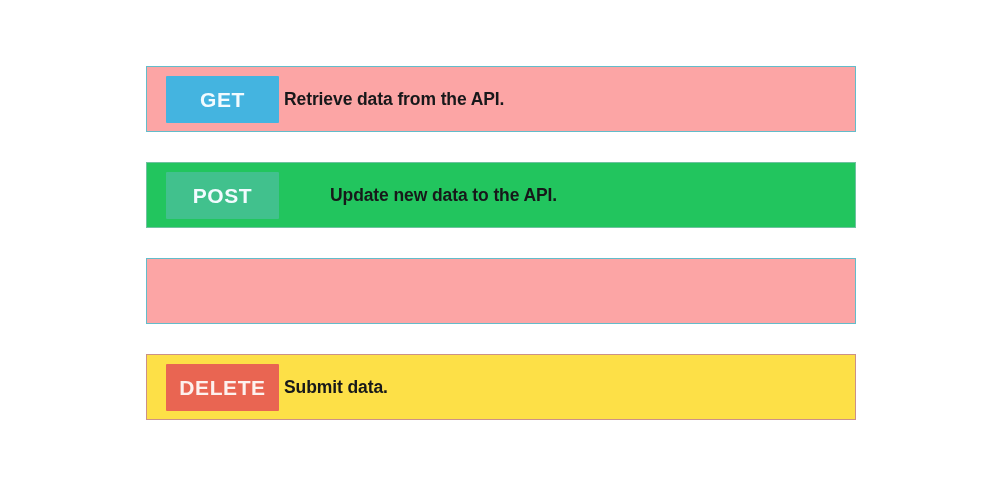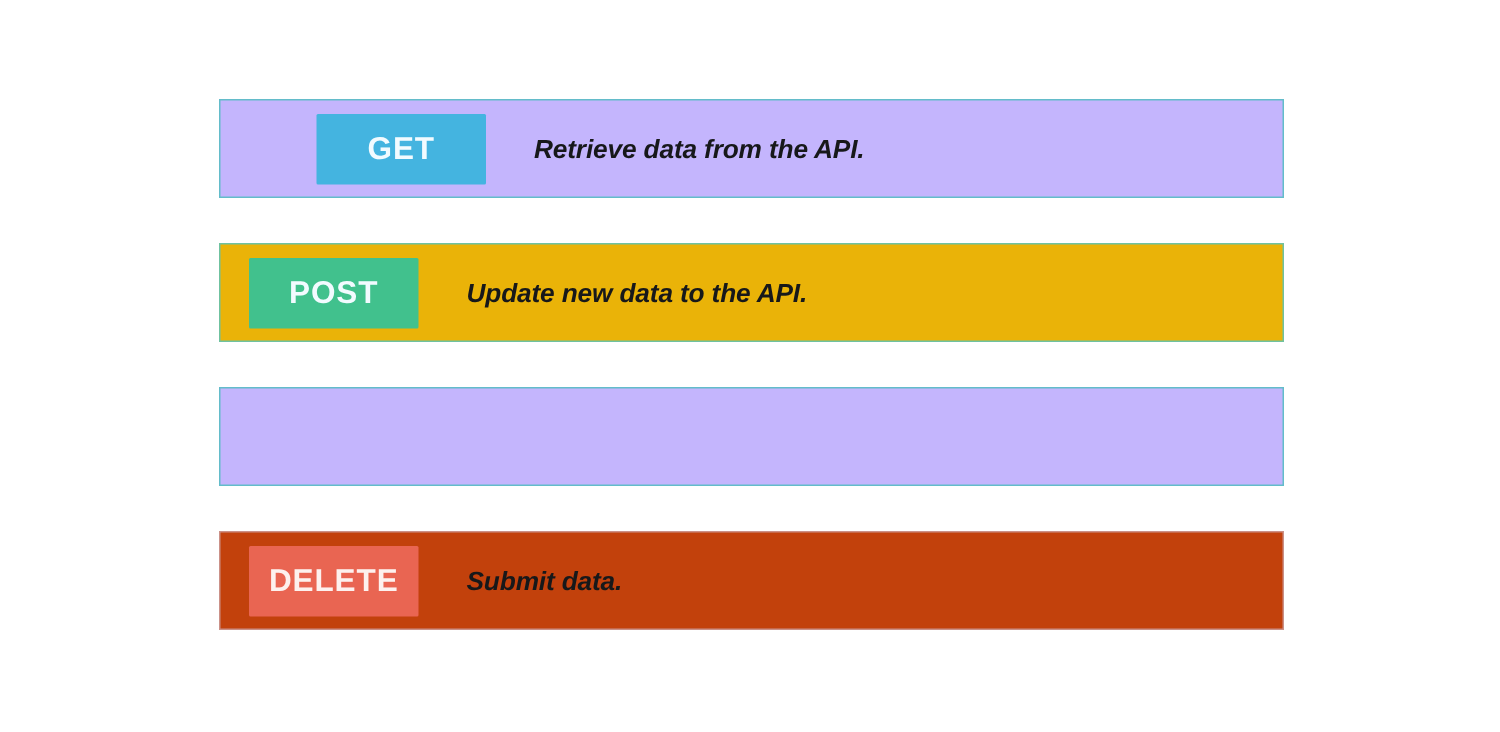--- a/index.html
+++ b/index.html
@@ -49,52 +49,51 @@
     color: #f2fbff;
     font-size: 21px;
     font-weight: bold;
     letter-spacing: 0.6px;
     line-height: 1;
     border-radius: 1px;
     user-select: none;
   }
 
   .method-desc {
-    margin-left: 32px;
+    margin-left: 5px;
     font-size: 17.5px;
     font-weight: bold;
     color: #17181a;
     letter-spacing: -0.1px;
     line-height: 1.2;
     white-space: nowrap;
-    font-style: italic;
   }
 
   
   .row-blue {
-    background: #c4b5fd;
+    background: #fca5a5;
     border-color: #63bcca;
-    padding-left: 45px;
   }
   .badge-blue {
     background: #44b4e0;
   }
 
   
   .row-green {
-    background: #eab308;
+    background: #22c55e;
     border-color: #6fc2a0;
+    gap: 46px;
   }
   .badge-green {
     background: #41c18d;
   }
 
   
   .row-red {
-    background: #c2410c;
+    background: #fde047;
     border-color: #cb9188;
   }
   .badge-red {
     background: #e96552;
     color: #fdf1ee;
   }
 </style>
 </head>
 <body>
 

